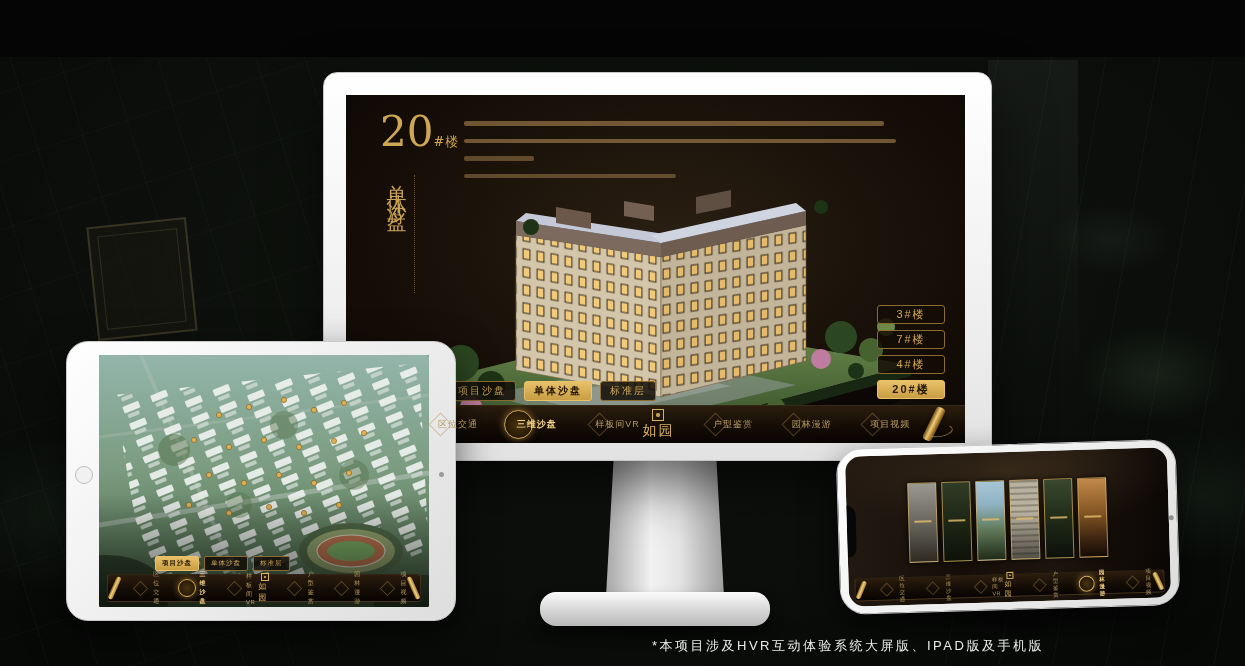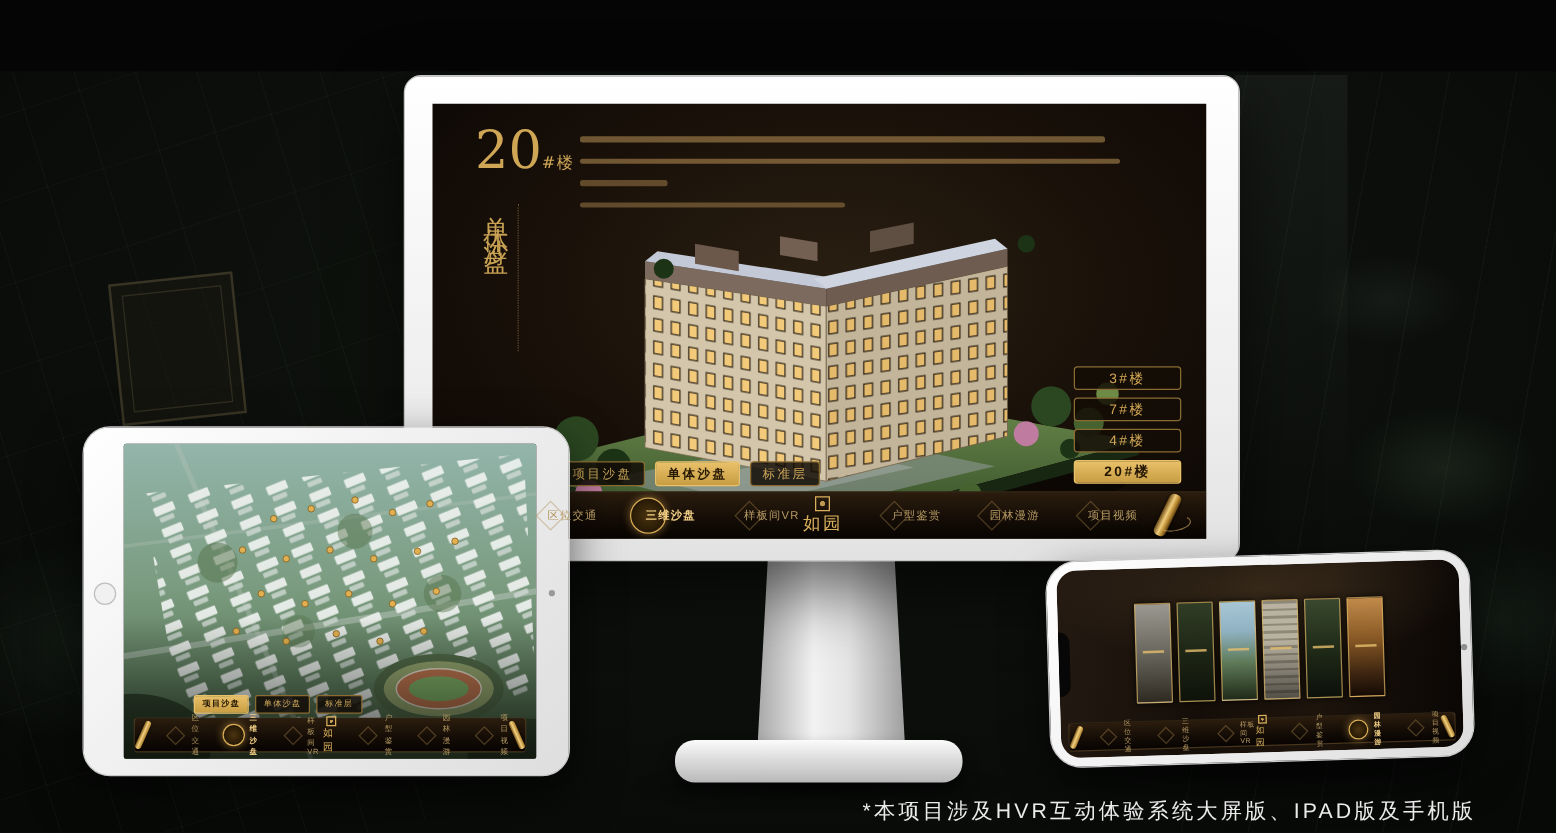--- a/index.html
+++ b/index.html
@@ -22,24 +22,24 @@
     repeating-linear-gradient(100deg, transparent 0 52px, rgba(140,150,130,.05) 52px 53px);}
   .bg-city-strip{left:988px;top:60px;width:90px;height:330px;background:
     linear-gradient(180deg, rgba(180,190,185,.07), rgba(120,130,120,.04) 60%, transparent);}
   .bg-plaque{left:92px;top:222px;width:96px;height:110px;transform:rotate(-6deg);
     background:rgba(28,26,18,.55);border:2px solid rgba(100,92,62,.45);}
   .bg-plaque-inner{position:absolute;inset:8px;border:1px solid rgba(100,92,62,.35);}
 
   
   .page-title{left:0;top:0;width:1245px;height:57px;line-height:58px;text-align:center;
     color:#f7f7f7;font-size:42px;font-weight:bold;letter-spacing:9px;}
-  .footnote{left:690px;top:637px;color:#ebebeb;font-size:17px;letter-spacing:2.5px;}
-
-  
-  .monitor-frame{left:323px;top:60px;width:667px;height:387px;border-radius:14px;
+  .footnote{left:652px;top:637px;color:#ebebeb;font-size:13px;letter-spacing:2.5px;}
+
+  
+  .monitor-frame{left:323px;top:72px;width:667px;height:387px;border-radius:14px;
     background:linear-gradient(180deg,#ffffff,#ededed 70%,#e2e2e2);border:1px solid #c6c6c6;
     box-shadow:0 22px 55px rgba(0,0,0,.6);}
   .monitor-screen{position:absolute;left:22px;top:22px;width:619px;height:348px;overflow:hidden;
     background:radial-gradient(480px 300px at 52% 42%, #2a1f12 0%, #170f08 55%, #0a0604 100%);}
   .monitor-neck{left:606px;top:447px;width:118px;height:150px;
     clip-path:polygon(7% 0,93% 0,100% 100%,0 100%);
     background:linear-gradient(90deg,#a8a8a8,#f2f2f2 38%,#e4e4e4 62%,#9f9f9f);}
   .monitor-base{left:540px;top:592px;width:230px;height:34px;border-radius:16px;
     background:linear-gradient(180deg,#fbfbfb,#d6d6d6 55%,#b9b9b9);
     box-shadow:0 8px 14px rgba(0,0,0,.45);}
@@ -53,21 +53,21 @@
     color:#c9a254;font-family:"DejaVu Serif",serif;font-size:20px;letter-spacing:9px;}
   .v-deco{left:68px;top:80px;height:118px;width:0;border-left:1px dotted rgba(200,160,90,.45);}
   .para{left:118px;top:26px;width:440px;}
   .para-line{height:4.5px;border-radius:2px;background:rgba(185,145,85,.55);margin-bottom:13px;}
   .para-line.l1{width:420px;}.para-line.l2{width:432px;}
   .para-line.l3{width:70px;background:rgba(185,145,85,.45);}
   .para-line.l4{width:212px;background:rgba(185,145,85,.45);}
   .bldg{left:20px;top:50px;width:575px;height:292px;}
 
   .bbtn-col{right:20px;top:210px;display:flex;flex-direction:column;gap:6px;}
-  .bbtn{width:86px;height:19px;border:1px solid #8a6c33;border-radius:3px;
+  .bbtn{width:68px;height:19px;border:1px solid #8a6c33;border-radius:3px;
     background:rgba(20,13,6,.85);color:#d2a755;font-size:11px;letter-spacing:2px;
     display:flex;align-items:center;justify-content:center;padding:0;cursor:pointer;
     font-family:"Liberation Sans",sans-serif;}
   .bbtn.active{background:linear-gradient(180deg,#e9c169,#c89d43);color:#241703;
     border-color:#e9c169;font-weight:bold;}
 
   .subtabs{display:flex;gap:8px;}
   .m-subtabs{left:102px;bottom:42px;}
   .stab{height:18px;padding:0 9px;border:1px solid #8a6c33;border-radius:3px;
     background:rgba(18,12,6,.85);color:#cda65a;font-size:10px;letter-spacing:2px;

